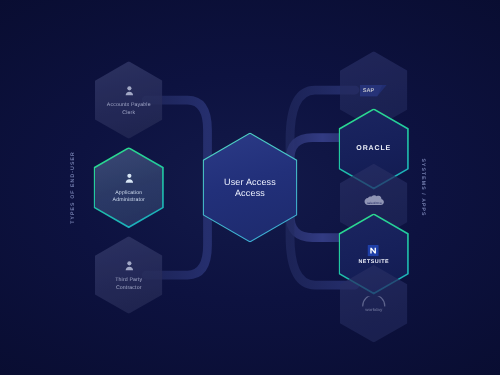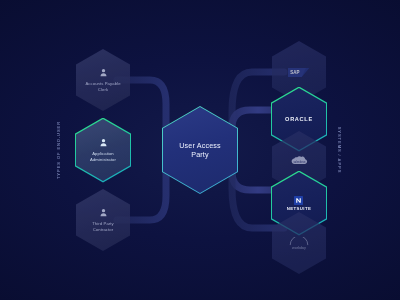--- a/index.html
+++ b/index.html
@@ -255,21 +255,21 @@
         <span>Contractor</span>
       </div>
     </div>
   </div>
 
   <div class="hex-wrap" style="left:162px; top:106px;">
     <div id="center-outline"></div>
     <div class="hex" id="hex-center" style="left:0.9px; top:1.0px; width:74.2px; height:86px; position:absolute;">
       <div class="ctext">
         <span>User Access</span><br>
-        <span>Party</span>
+        <span>Access</span>
       </div>
     </div>
   </div>
 
   <div class="hex-wrap" style="left:272px; top:41px;">
     <div class="hex hex-app dim logo-box">
       <svg class="logo-sap" viewBox="0 0 64 30">
         <path d="M0 2 H52 L62 2 L40 28 H0 Z" fill="#2a3a86"></path>
         <path d="M0 2 H52 L40 28 H0 Z" fill="#31418f"></path>
         <text x="20" y="19" font-family="Liberation Sans, sans-serif" font-size="13" font-weight="700" fill="#ffffff" text-anchor="middle">SAP</text>

